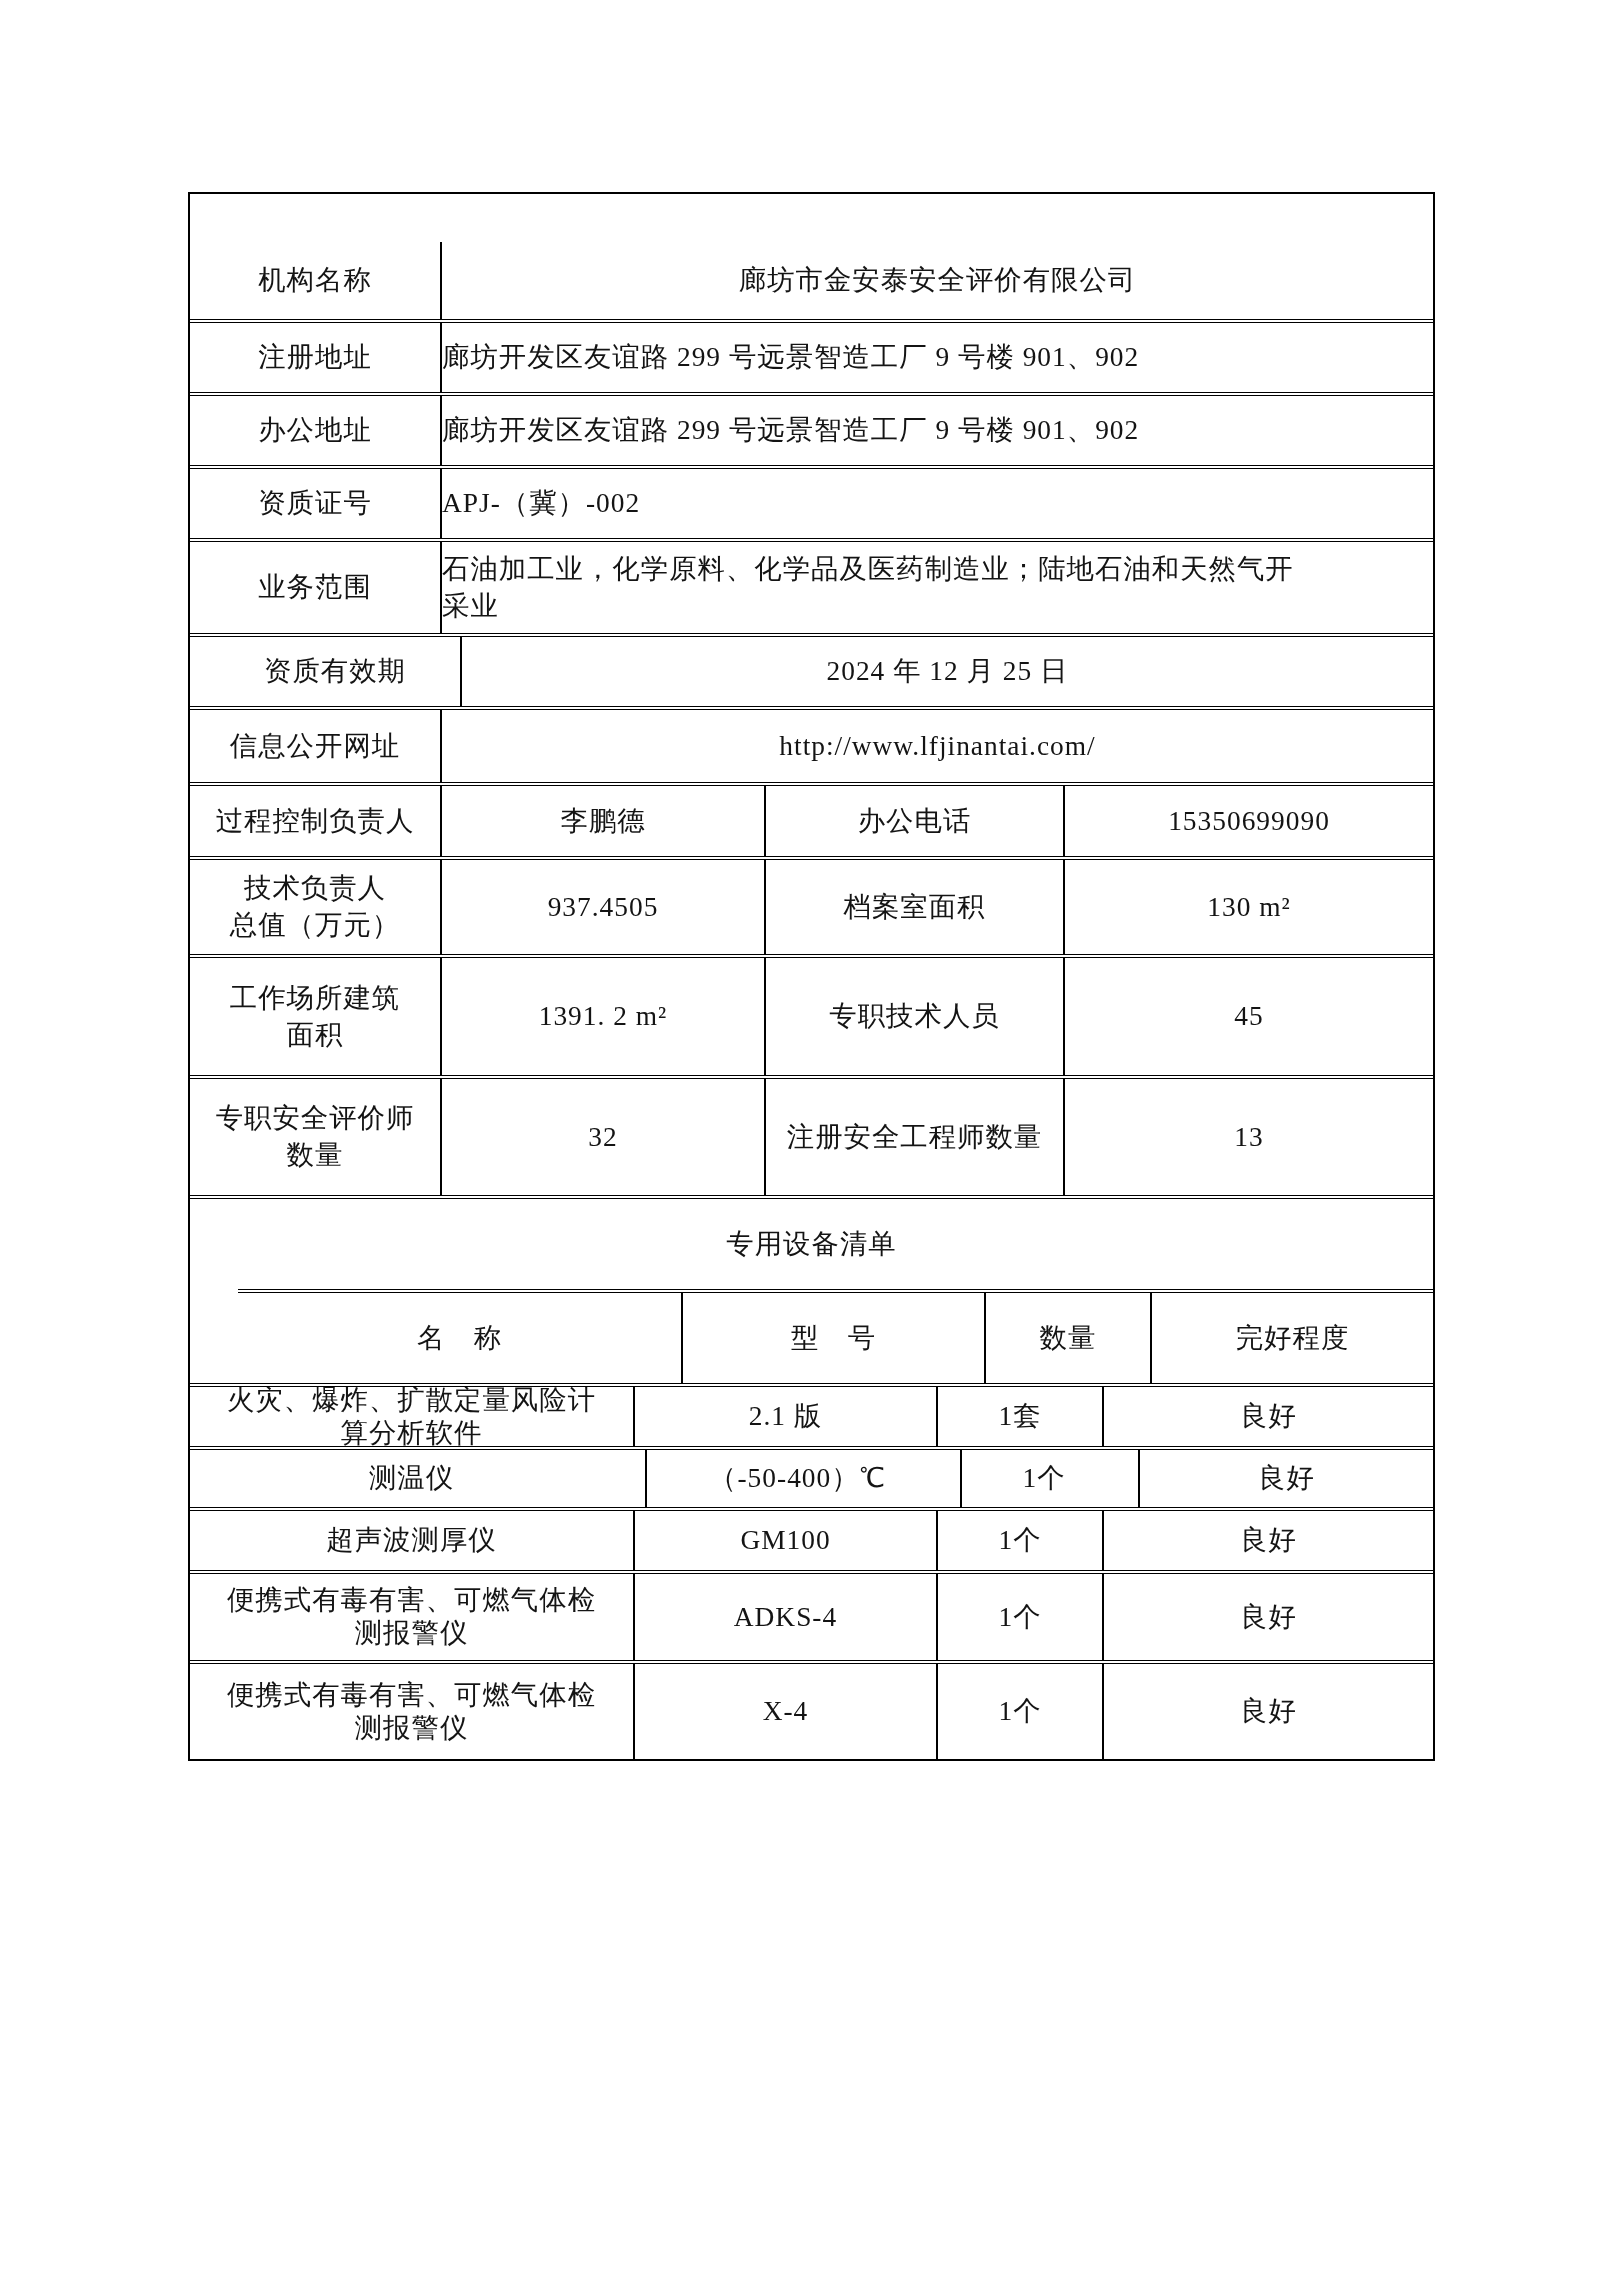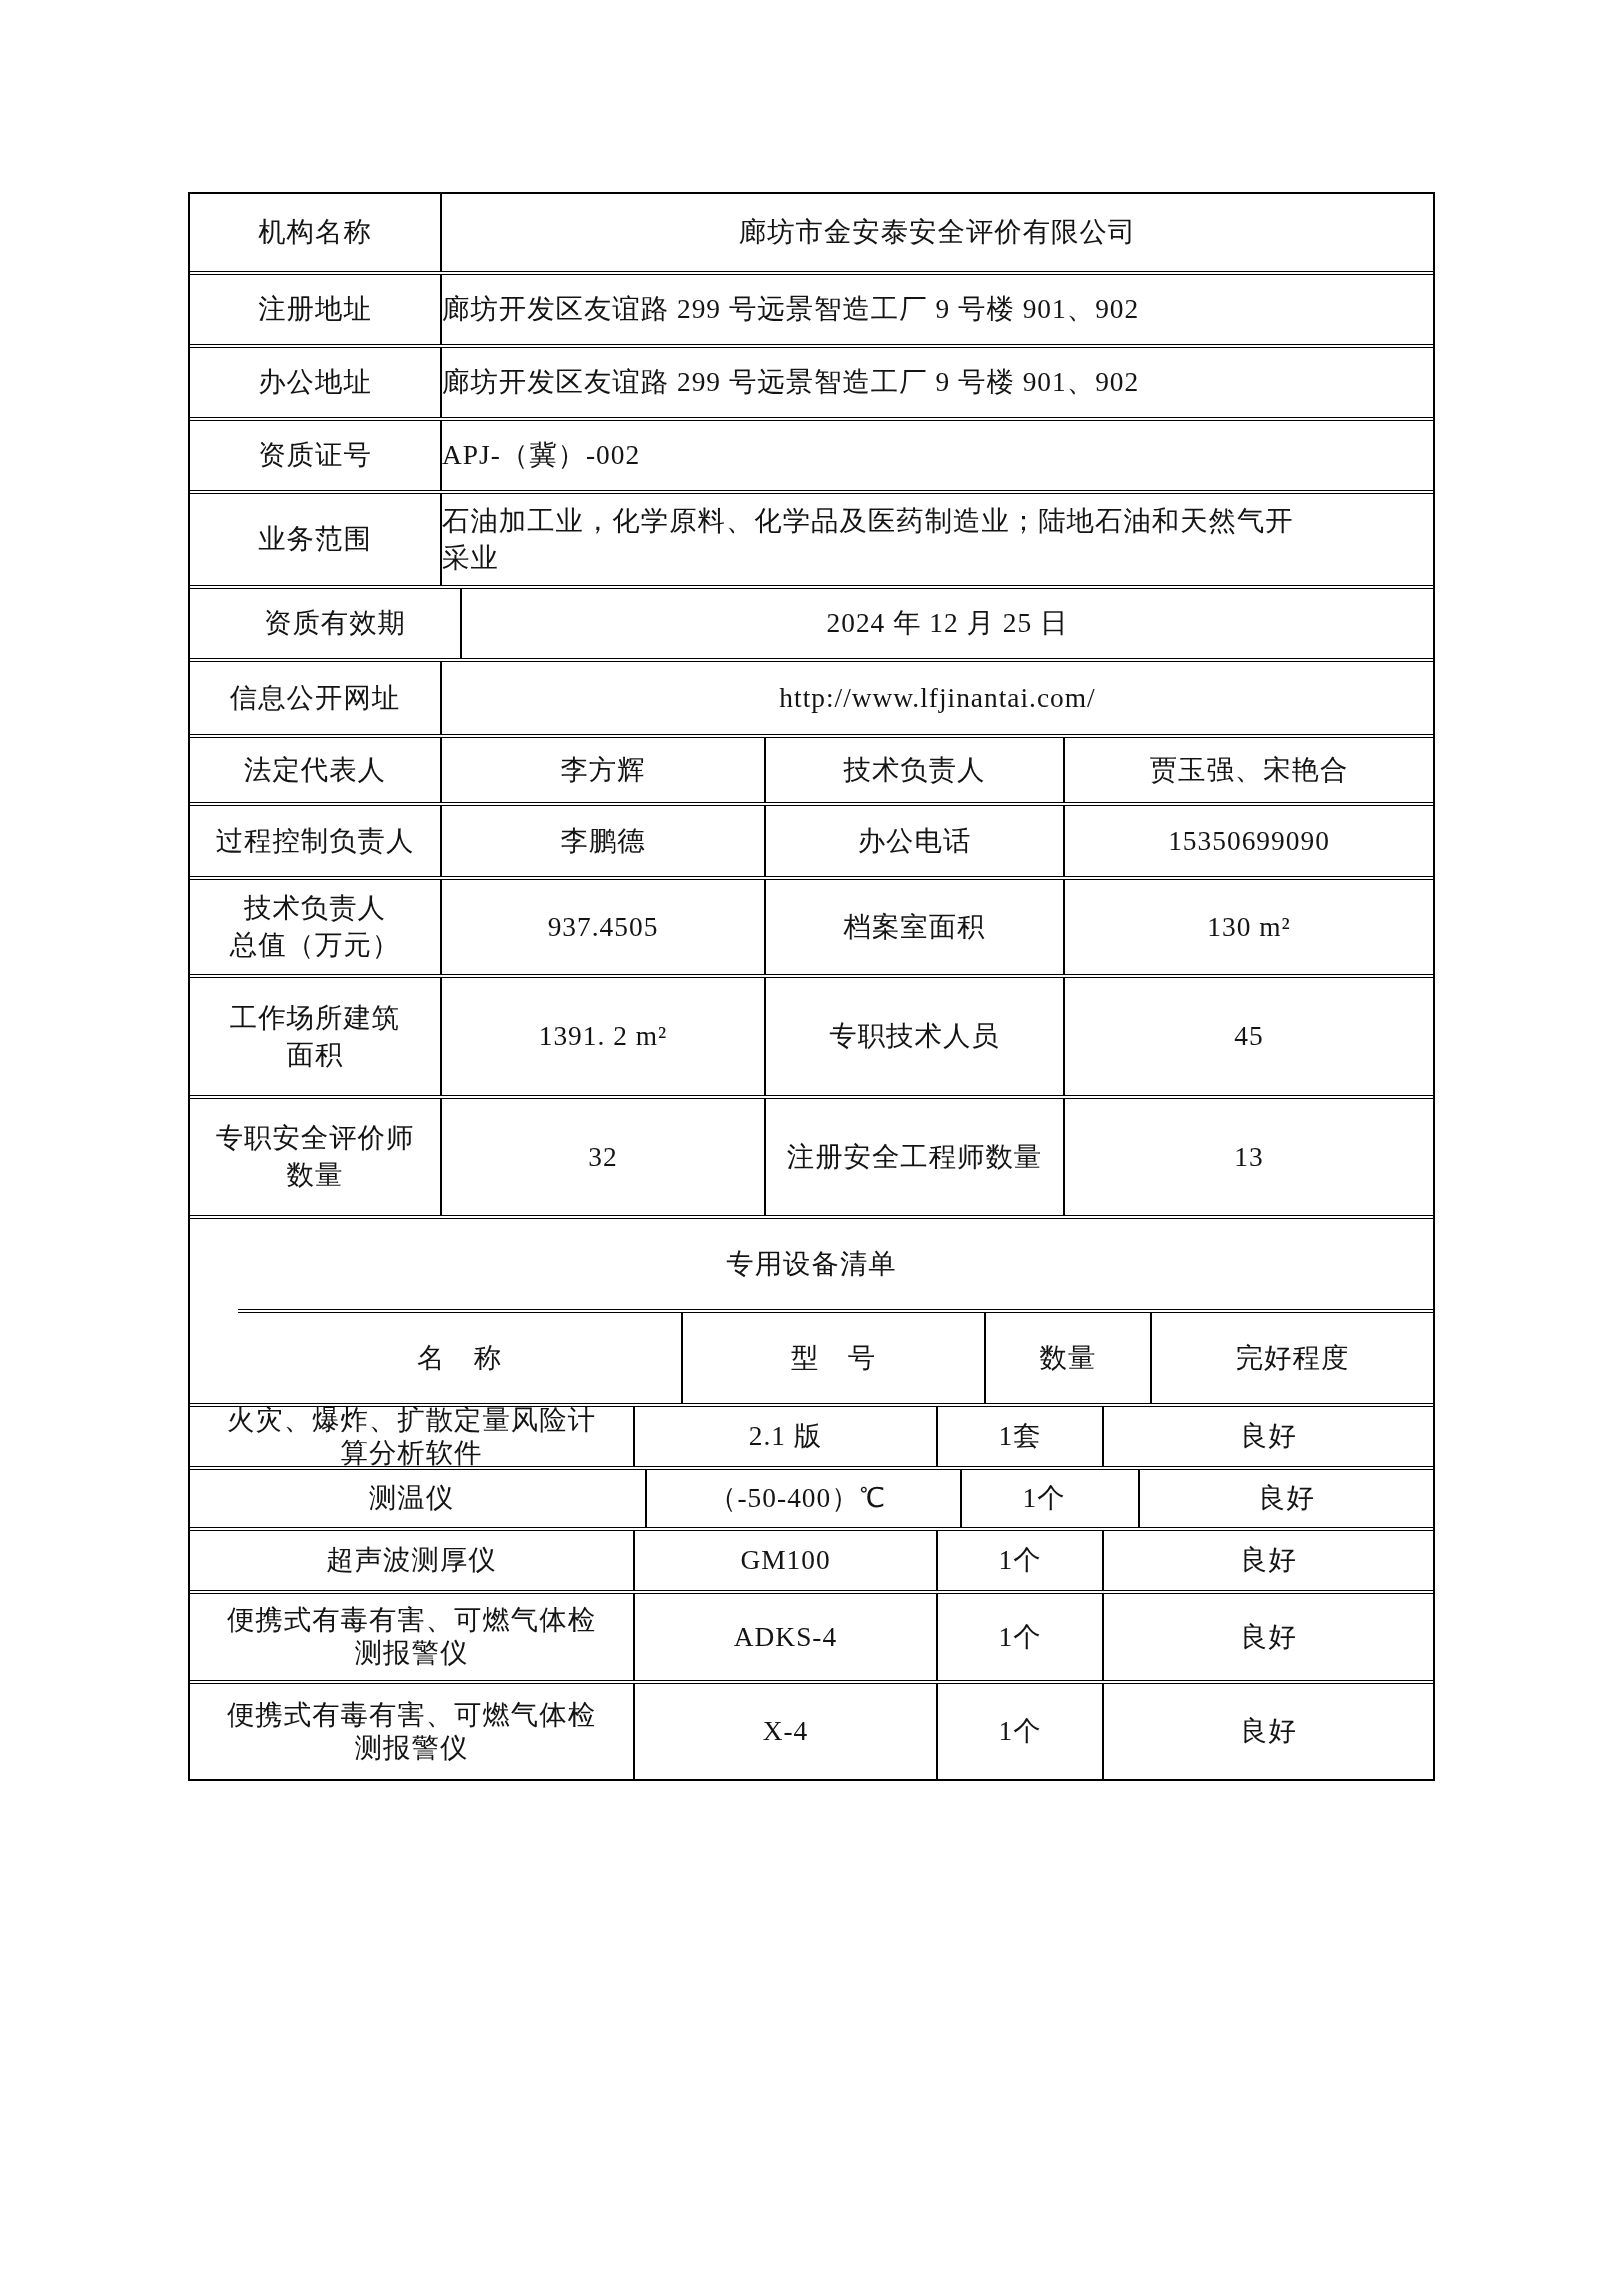--- a/index.html
+++ b/index.html
@@ -54,21 +54,21 @@
   .cell + .cell { border-left: 2px solid #000; }
   .cell.left {
     justify-content: flex-start;
     text-align: left;
     padding-left: 0;
     padding-right: 5.9px;
   }
   .tight { line-height: 1.2; padding: 0 3.9px; }
 
   
-  .r-a1 { height: 77px; }
+  .r-a1 { height: 77px; margin-top: 48px; }
   .r-a2 { height: 73px; }
   .r-a3 { height: 73px; }
   .r-a4 { height: 73px; }
   .r-a5 { height: 95px; }
   .r-a6 { height: 73px; padding-left: 20px; }
   .r-a7 { height: 76px; }
   .r-b1 { height: 68px; }
   .r-b2 { height: 74px; }
   .r-b3 { height: 98px; }
   .r-b4 { height: 121px; }
@@ -110,26 +110,20 @@
     </div>
     <div class="trow cols-info r-a6">
       <div class="cell">资质有效期</div>
       <div class="cell">2024 年 12 月 25 日</div>
     </div>
     <div class="trow cols-info r-a7">
       <div class="cell">信息公开网址</div>
       <div class="cell">http://www.lfjinantai.com/</div>
     </div>
 
-    <div class="trow cols-pair r-b1">
-      <div class="cell">法定代表人</div>
-      <div class="cell">李方辉</div>
-      <div class="cell">技术负责人</div>
-      <div class="cell">贾玉强、宋艳合</div>
-    </div>
     <div class="trow cols-pair r-b2">
       <div class="cell">过程控制负责人</div>
       <div class="cell">李鹏德</div>
       <div class="cell">办公电话</div>
       <div class="cell">15350699090</div>
     </div>
     <div class="trow cols-pair r-b3">
       <div class="cell">技术负责人
 总值（万元）</div>
       <div class="cell">937.4505</div>

